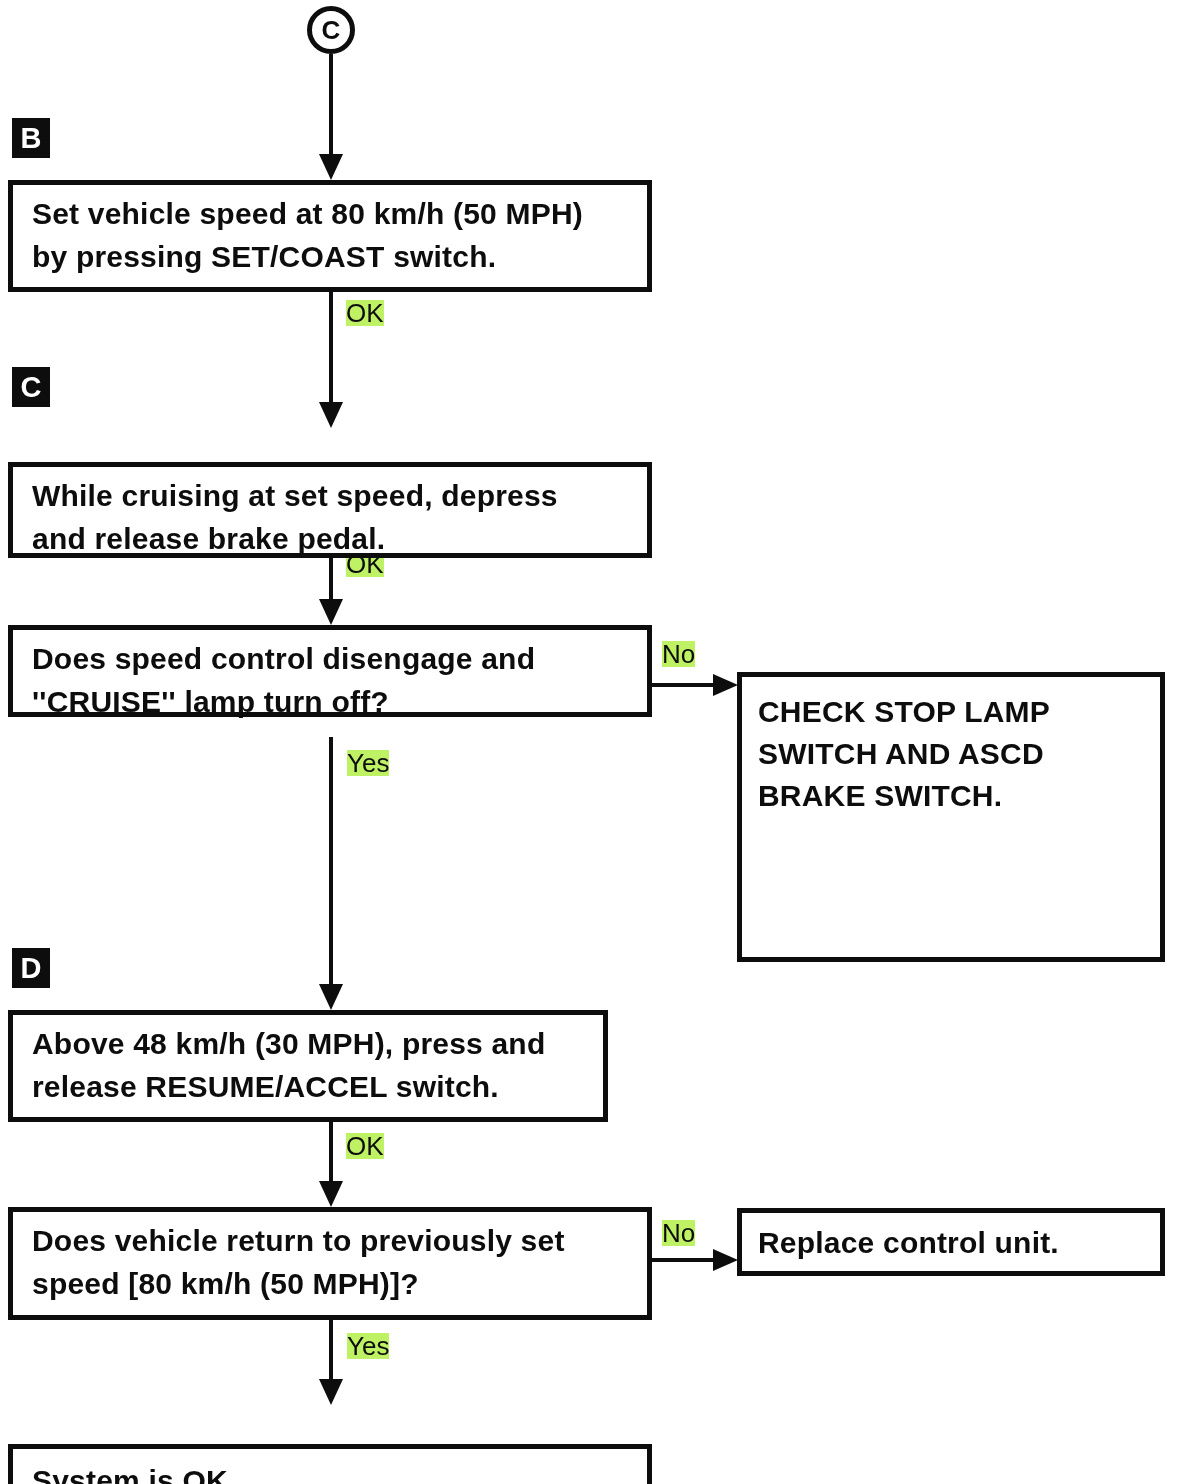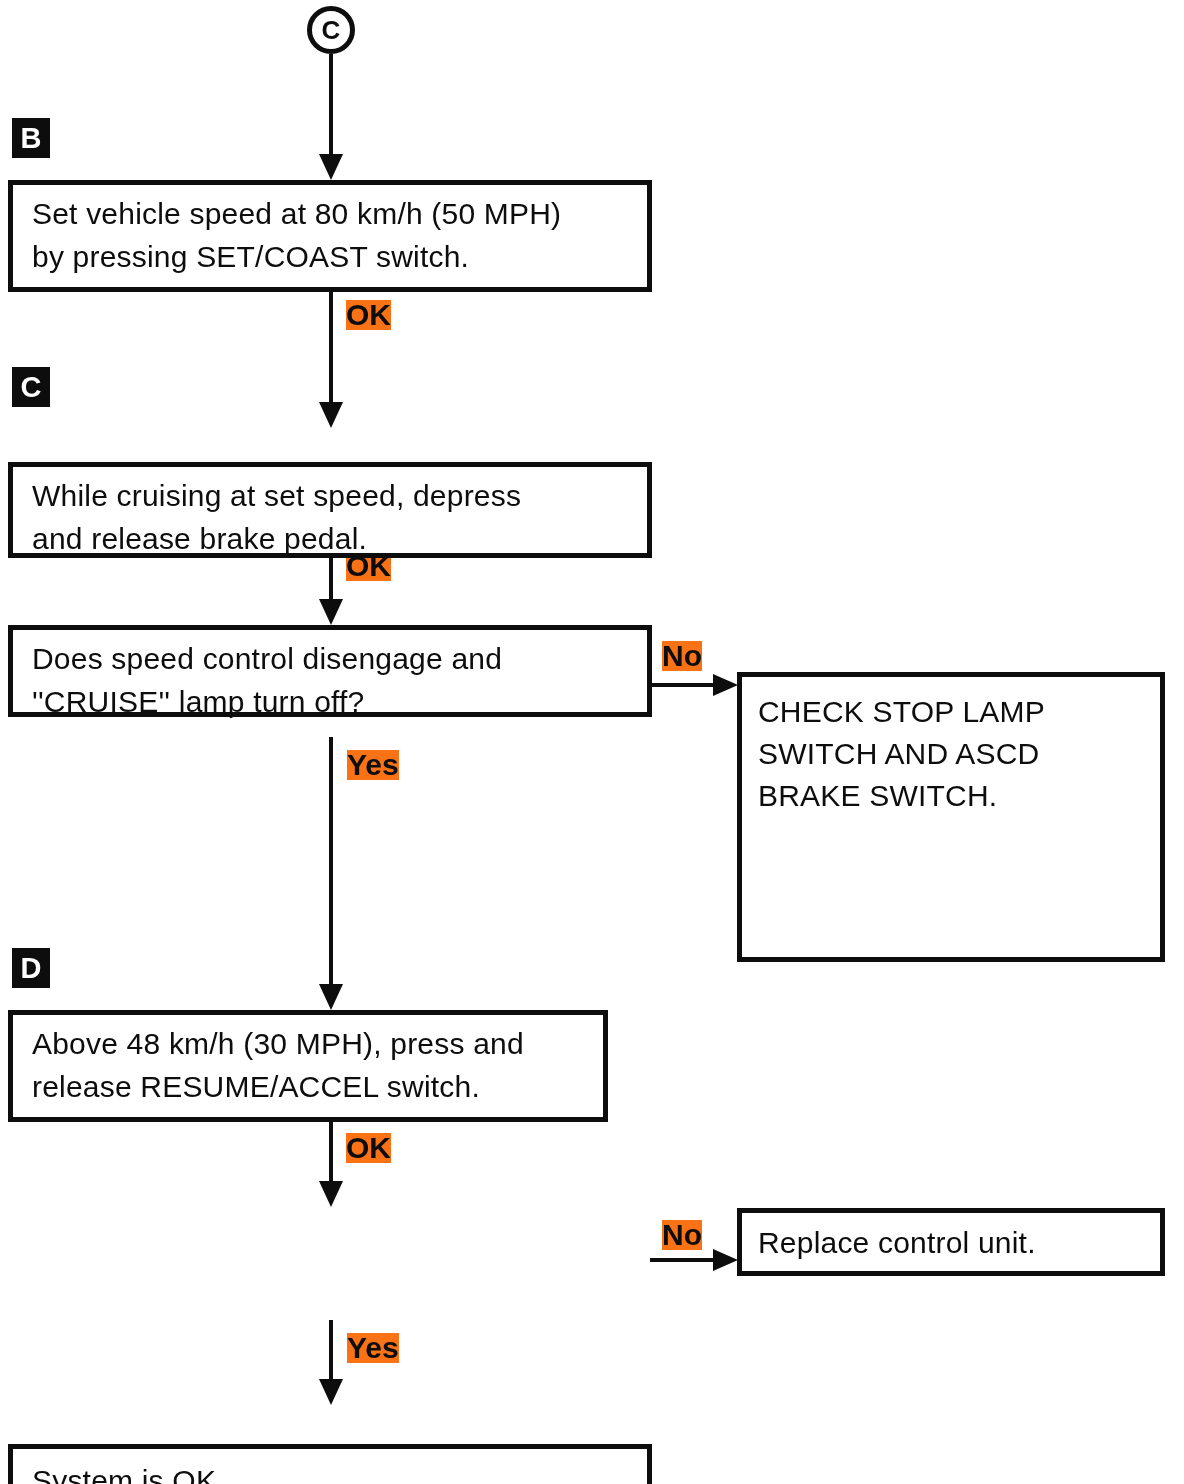--- a/index.html
+++ b/index.html
@@ -11,21 +11,21 @@
     font-family: "Liberation Sans", sans-serif;
     color: #0d0d0d;
     overflow: hidden;
   }
   .box {
     position: absolute;
     border: 5px solid #0d0d0d;
     background: #ffffff;
     box-sizing: border-box;
     font-size: 30px;
-    font-weight: 400;
+    font-weight: 700;
     line-height: 43px;
     letter-spacing: 0.2px;
   }
   .boxpad { padding: 7px 14px 0 19px; }
   #box-set      { left: 8px;   top: 180px;  width: 644px; height: 112px; }
   #box-brake    { left: 8px;   top: 428px;  width: 644px; height: 96px; margin-top: 34px; }
   #box-disengage{ left: 8px;   top: 625px;  width: 644px; height: 92px; }
   #box-check    { left: 737px; top: 628px;  width: 428px; height: 290px; margin-top: 44px; }
   #box-check .boxpad { padding: 14px 12px 0 16px; line-height: 42px; }
   #box-resume   { left: 8px;   top: 1010px; width: 600px; height: 112px; }
@@ -90,22 +90,22 @@
     width: 0; height: 0;
     border-top: 11px solid transparent;
     border-bottom: 11px solid transparent;
     border-left: 25px solid #0d0d0d;
   }
   #ar1 { left: 713px; top: 674px;  }
   #ar2 { left: 713px; top: 1249px; }
 
   .edge-label {
     position: absolute;
-    font-size: 30px; font-weight: 700; line-height: 1;
-    background: #f97316;
+    font-size: 26px; font-weight: 400; line-height: 1;
+    background: #bef264;
   }
   #ok1  { left: 346px; top: 300px;  }
   #ok2  { left: 346px; top: 551px;  }
   #no1  { left: 662px; top: 641px;  }
   #yes1 { left: 347px; top: 750px;  }
   #ok3  { left: 346px; top: 1133px; }
   #no2  { left: 662px; top: 1220px; }
   #yes2 { left: 347px; top: 1333px; }
 </style>
 </head>
@@ -183,20 +183,26 @@
     </div>
   </div>
 
   <div class="box" id="box-resume">
     <div class="boxpad">
       <div>Above 48 km/h (30 MPH), press and</div>
       <div>release RESUME/ACCEL switch.</div>
     </div>
   </div>
 
+  <div class="box" id="box-return">
+    <div class="boxpad">
+      <div>Does vehicle return to previously set</div>
+      <div>speed [80 km/h (50 MPH)]?</div>
+    </div>
+  </div>
 
   <div class="box" id="box-replace">
     <div class="boxpad">
       <div>Replace control unit.</div>
     </div>
   </div>
 
   <div class="box" id="box-system">
     <div class="boxpad">
       <div>System is OK.</div>

